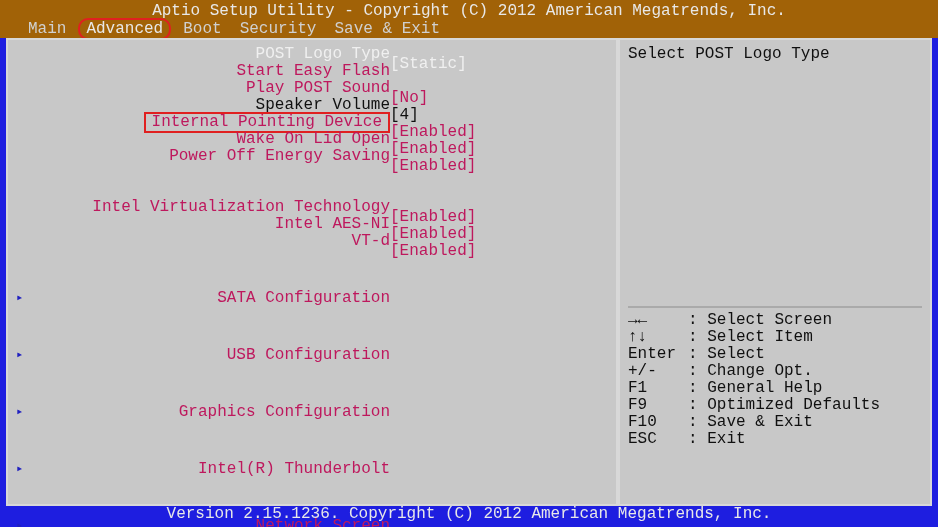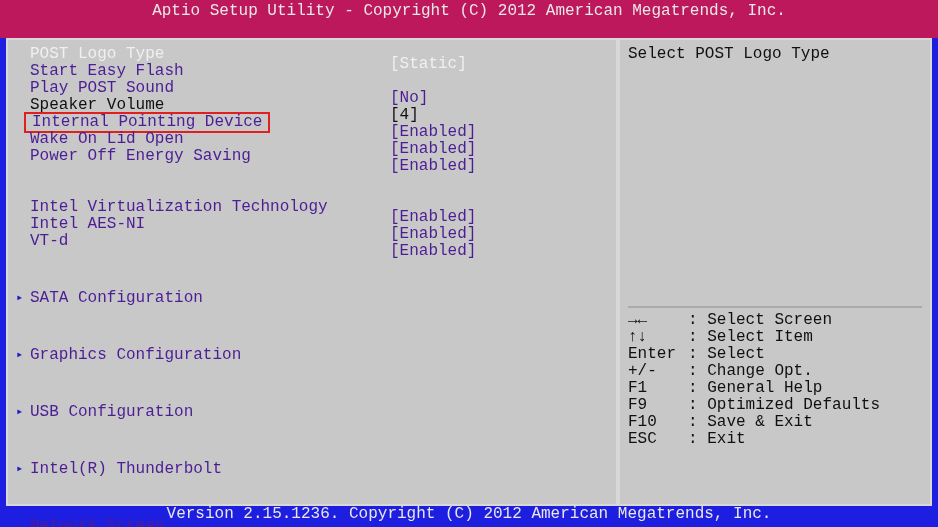--- a/index.html
+++ b/index.html
@@ -13,21 +13,21 @@
     overflow: hidden;
   }
   .bios-frame {
     width: 938px;
     height: 527px;
     background: #1e1ee0;
     box-sizing: border-box;
   }
   .header-bar {
     height: 38px;
-    background: #be185d;
+    background: #a16207;
     color: #dcdcdc;
     box-sizing: border-box;
   }
   .title-line {
     text-align: center;
     color: #e8e8e8;
     padding-top: 2px;
     font-weight: normal;
     white-space: pre;
   }
@@ -79,26 +79,27 @@
     flex-direction: column;
   }
   .row {
     display: flex;
     height: 17px;
     line-height: 17px;
     white-space: pre;
   }
   .row .label {
     flex: 0 0 360px;
+    text-align: right;
   }
   .row .value {
     flex: 1;
     margin-top: 10px;
   }
-  .blue-text { color: #4c1d95; }
+  .blue-text { color: #be185d; }
   .black-text { color: #101010; }
   .white-text { color: #f0f0f0; }
   .spacer34 { height: 34px; }
   .arrow-row::before {
     content: "▸";
     position: absolute;
     margin-left: -14px;
     color: #2020c0;
     font-size: 12px;
     line-height: 17px;
@@ -143,20 +144,29 @@
     display: inline-block;
   }
 </style>
 </head>
 <body>
 
 <div class="bios-frame">
 
   <div class="header-bar">
     <div class="title-line">Aptio Setup Utility - Copyright (C) 2012 American Megatrends, Inc.</div>
+    <div class="menu-line">
+      <span class="menu-item">Main</span>
+      <span class="red-ring">
+        <span class="menu-item active">Advanced</span>
+      </span>
+      <span class="menu-item">Boot</span>
+      <span class="menu-item">Security</span>
+      <span class="menu-item">Save &amp; Exit</span>
+    </div>
   </div>
 
   <div class="body-area">
 
     <div class="panel left-panel">
       <div class="items">
 
         <div class="row white-text">
           <span class="label">POST Logo Type</span>
           <span class="value">[Static]</span>
@@ -198,24 +208,24 @@
         </div>
         <div class="row blue-text">
           <span class="label">VT-d</span>
           <span class="value">[Enabled]</span>
         </div>
 
         <div class="row blue-text arrow-row">
           <span class="label">SATA Configuration</span>
         </div>
         <div class="row blue-text arrow-row">
+          <span class="label">USB Configuration</span>
+        </div>
+        <div class="row blue-text arrow-row">
           <span class="label">Graphics Configuration</span>
-        </div>
-        <div class="row blue-text arrow-row">
-          <span class="label">USB Configuration</span>
         </div>
         <div class="row blue-text arrow-row">
           <span class="label">Intel(R) Thunderbolt</span>
         </div>
         <div class="row blue-text arrow-row">
           <span class="label">Network Screen</span>
         </div>
 
       </div>
     </div>

